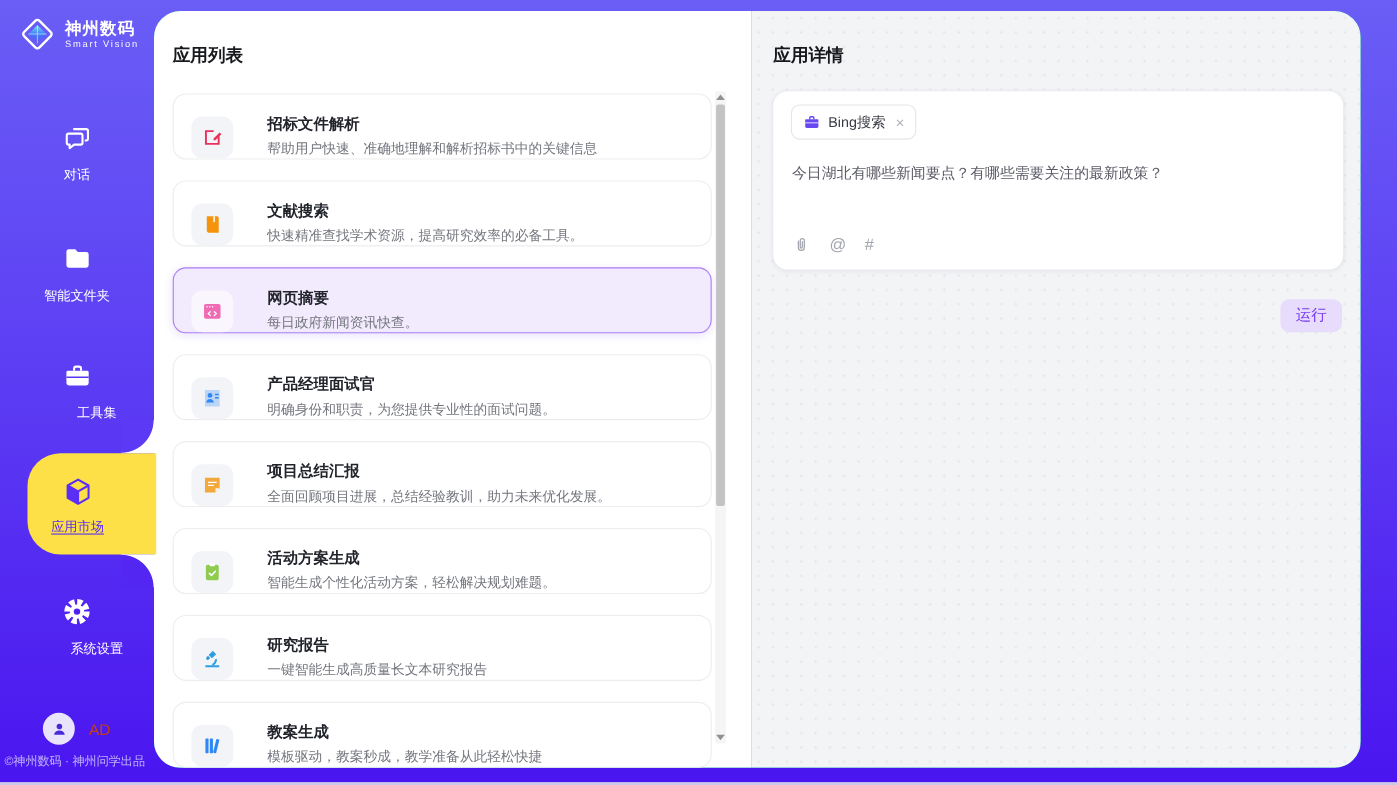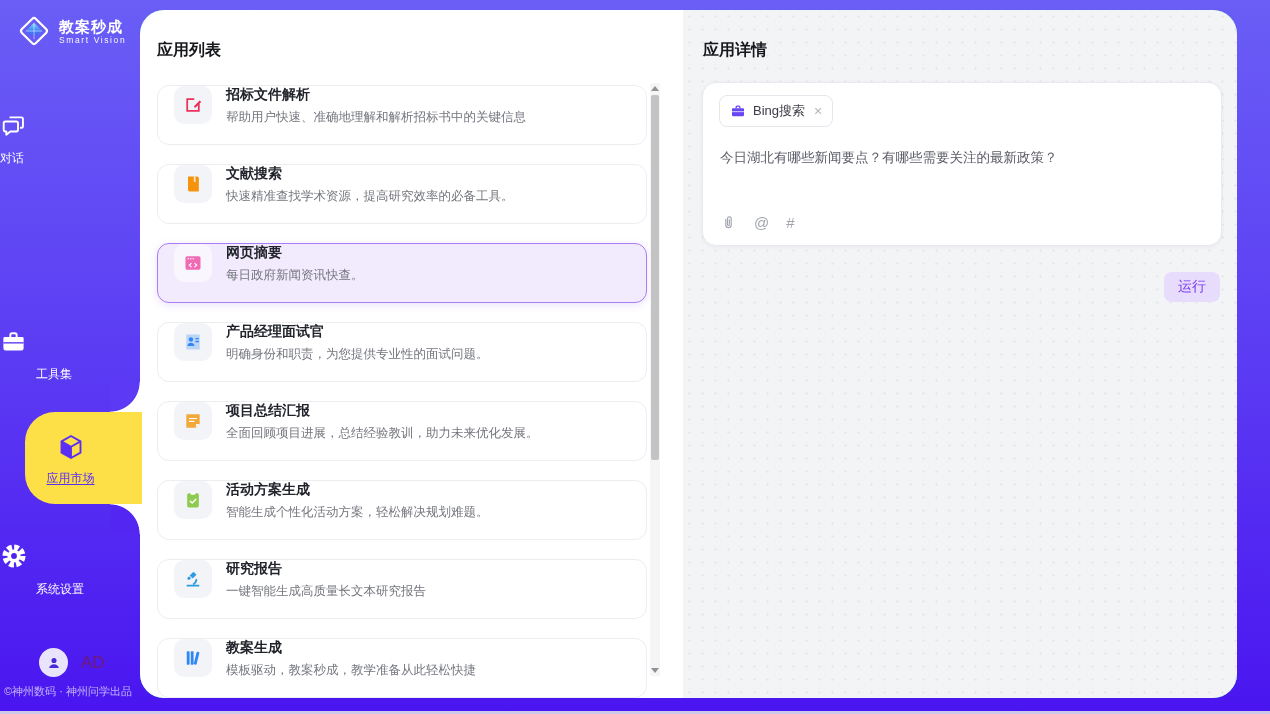--- a/index.html
+++ b/index.html
@@ -9,54 +9,54 @@
     font-family:"Liberation Sans", sans-serif;
     background:linear-gradient(180deg,#6a5ef6 0%, #5a38f3 55%, #4a15f0 100%);
   }
   .bottom-line { position:absolute; left:0; right:0; bottom:0; height:3px; background:#ccc8ea; z-index:5; }
 
   
   .sidebar { position:absolute; left:0; top:0; width:140px; height:714px; color:#fff; z-index:3; }
   .logo { position:absolute; top:13px; left:16px; display:flex; align-items:center; gap:7px; }
   .logo-name { font-size:15px; font-weight:bold; letter-spacing:1px; line-height:17px; }
   .logo-tag  { font-size:8.5px; letter-spacing:1.6px; opacity:.95; }
-  .nav-item { position:absolute; left:0; width:140px; cursor:pointer; }
+  .nav-item { position:absolute; left:0; width:140px; text-align:center; cursor:pointer; }
   .nav-item .lbl { display:block; margin-top:7px; font-size:12px; color:#fff; }
   .nav-item .lbl.u { text-underline-offset:2px;margin-left:36px; }
 
   .active-blob {
     position:absolute; left:25px; top:412px; width:117px; height:92px;
     background:#fde047; border-radius:30px 0 0 30px; text-align:center;
     padding-top:20px; padding-right:26px; cursor:pointer;
   }
   .active-blob::before {
     content:''; position:absolute; right:2px; top:-30px; width:30px; height:30px;
     background:radial-gradient(circle 30px at 0 0, #5c39f4 29.2px, #fff 30px);
   }
   .active-blob::after {
     content:''; position:absolute; right:2px; bottom:-30px; width:30px; height:30px;
     background:radial-gradient(circle 30px at 0 100%, #5326f2 29.2px, #fff 30px);
   }
   .active-blob .lbl { display:block; margin-top:4px; font-size:12px; color:#5b2ef5; text-decoration:underline; text-underline-offset:2px; }
 
   .user-row { position:absolute; top:648px; left:39px; display:flex; align-items:center; gap:13px; }
   .avatar { width:29px; height:29px; border-radius:50%; background:#e9e4fb; display:flex; align-items:center; justify-content:center; }
-  .user-name { font-size:17px; color:#701a75; }
+  .user-name { font-size:14px; color:#c2410c; }
   .side-footer { position:absolute; top:684px; left:4px; width:136px; font-size:11px; color:rgba(235,233,255,.72); white-space:nowrap; }
 
   
   .shell { position:absolute; left:140px; top:10px; width:1097px; height:688px; background:#14b8a6; border-radius:24px; overflow:hidden; display:flex; z-index:2; }
 
   
   .list-panel { position:relative; width:543px; background:#fff; flex:none; }
   .panel-title { position:absolute; top:30px; left:17px; font-size:16px; font-weight:bold; color:#17181d; }
   .items { position:absolute; top:75px; left:17px; width:490px; }
   .app-item {
     height:60px; margin-bottom:19px; border:1px solid #ededf0; border-radius:12px;
-    display:flex; align-items:flex-start; padding:0 16px; gap:14px; background:#fff; cursor:pointer;
+    display:flex; align-items:flex-end; padding:0 16px; gap:31px; background:#fff; cursor:pointer;
   }
   .app-item.selected { background:#f2eafd; border-color:#ab7df5; box-shadow:0 2px 8px rgba(120,70,230,.15); }
   .icon-box { width:38px; height:38px; border-radius:10px; background:#f2f4f7; display:flex; align-items:center; justify-content:center; flex:none; }
   .app-item.selected .icon-box { background:#faf6fe; }
   .app-texts { min-width:0; }
   .app-name { font-size:14px; font-weight:bold; color:#22242c; }
   .app-desc { font-size:12.5px; color:#74767e; margin-top:5px; white-space:nowrap; }
 
   .scrollbar { position:absolute; left:510px; top:73px; width:10px; height:593px; background:#f5f5f6; border-radius:2px; cursor:default; }
   .sb-thumb { position:absolute; left:1px; top:12px; width:8px; height:365px; background:#c3c3c6; border-radius:2px; }
@@ -99,35 +99,41 @@
             <stop offset="1" stop-color="#6d4df6"></stop>
         </linearGradient>
       </defs>
       <g transform="rotate(45 20 20)">
         <rect x="9" y="9" width="22" height="22" rx="3" fill="none" stroke="#fff" stroke-width="2.4"></rect>
         <rect x="13.5" y="13.5" width="13" height="13" rx="2" fill="url(#lg)"></rect>
         <path d="M13.5 13.5l13 13M26.5 13.5l-13 13" stroke="rgba(255,255,255,.55)" stroke-width="1"></path>
       </g>
     </svg>
     <div>
-      <div class="logo-name">教案秒成</div>
+      <div class="logo-name">神州数码</div>
       <div class="logo-tag">Smart Vision</div>
     </div>
   </div>
 
   <div class="nav-item" style="top:112px">
     <svg width="27" height="27" viewBox="0 0 24 24">
       <g fill="none" stroke="#fff" stroke-width="1.7" stroke-linejoin="round">
         <path d="M8.5 4.8H19a1.4 1.4 0 0 1 1.4 1.4v6.4a1.4 1.4 0 0 1-1.4 1.4h-1.2"></path>
         <path d="M4.8 8.4h9.7A1.5 1.5 0 0 1 16 9.9v5.9a1.5 1.5 0 0 1-1.5 1.5H9.2l-3.6 2.9v-2.9h-.8a1.5 1.5 0 0 1-1.5-1.5V9.9a1.5 1.5 0 0 1 1.5-1.5z"></path>
       </g>
     </svg>
     <span class="lbl">对话</span>
   </div>
 
+  <div class="nav-item" style="top:222px">
+    <svg width="27" height="27" viewBox="0 0 24 24">
+      <path fill="#fff" d="M3 6a2 2 0 0 1 2-2h5.2l2 2.4H19a2 2 0 0 1 2 2V17a2 2 0 0 1-2 2H5a2 2 0 0 1-2-2z"></path>
+    </svg>
+    <span class="lbl">智能文件夹</span>
+  </div>
 
   <div class="nav-item" style="top:328px">
     <svg width="27" height="27" viewBox="0 0 24 24">
       <path fill="none" stroke="#fff" stroke-width="1.7" d="M9.2 8V6.3A1.6 1.6 0 0 1 10.8 4.7h2.4a1.6 1.6 0 0 1 1.6 1.6V8"></path>
       <path fill="#fff" d="M4.2 8h15.6A1.2 1.2 0 0 1 21 9.2V18a2 2 0 0 1-2 2H5a2 2 0 0 1-2-2V9.2A1.2 1.2 0 0 1 4.2 8z"></path>
       <path stroke="#5936f3" stroke-width="1.2" d="M3 13.2h18"></path>
     </svg>
     <span class="lbl u">工具集</span>
   </div>
 

